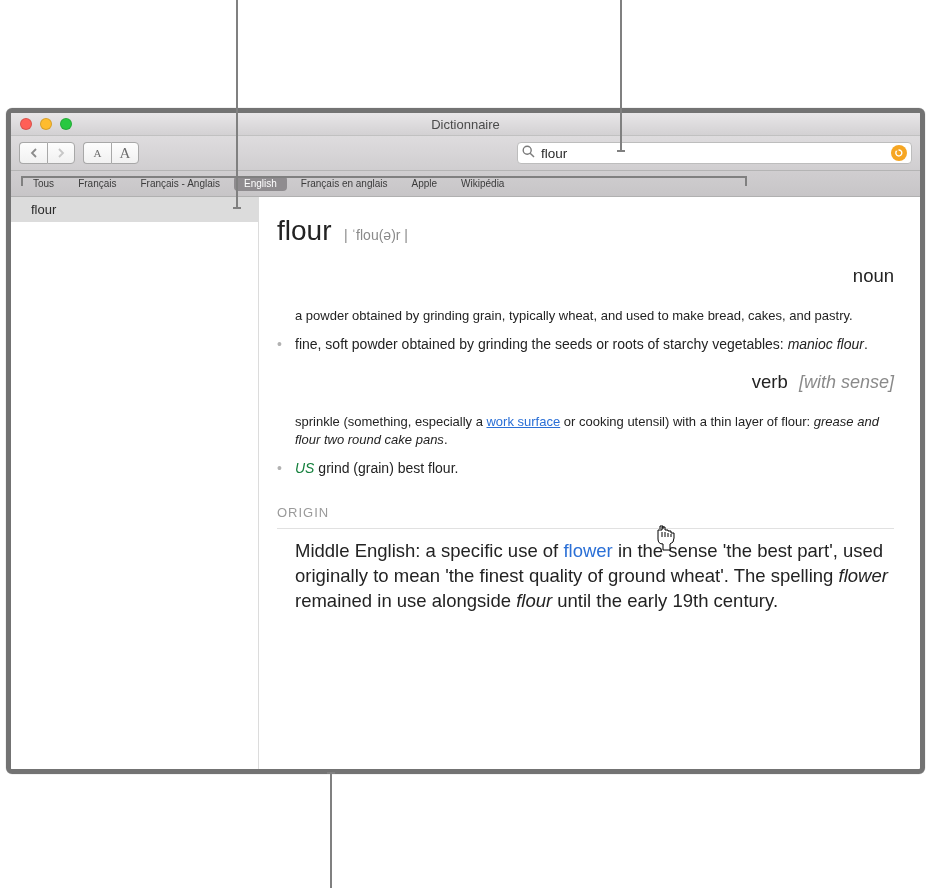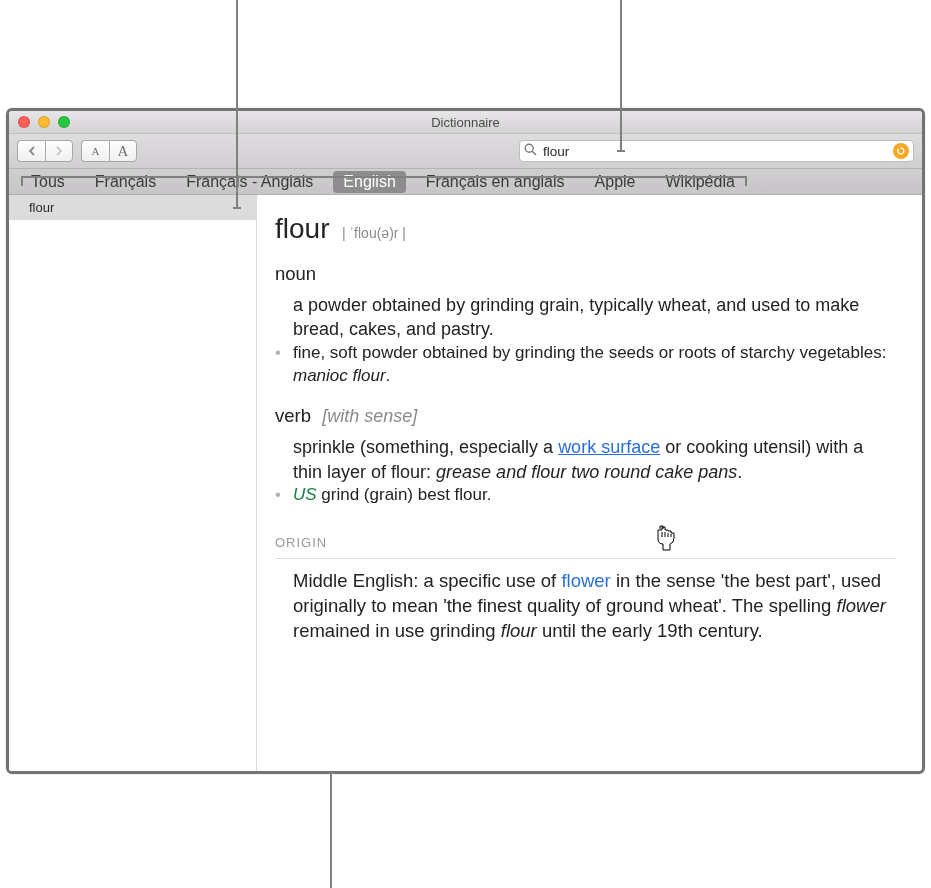--- a/index.html
+++ b/index.html
@@ -45,21 +45,21 @@
   }
 
 
   
   .win {
     position: absolute;
     left: 6px;
     top: 108px;
     width: 919px;
     height: 666px;
-    border: 3px solid #737373;
+    border: 5px solid #737373;
     border-radius: 6px;
     overflow: hidden;
     box-shadow: 0 0 0 0.5px rgba(0,0,0,0.1);
     background: #fff;
   }
 
   .titlebar {
     height: 23px;
     background: linear-gradient(#e8e6e8, #d3d1d3);
     border-bottom: 1px solid #c1c1c1;
@@ -149,22 +149,22 @@
   }
   .snapback svg { width: 10px; height: 10px; }
 
   .sourcebar {
     height: 26px;
     background: linear-gradient(#d0ced0, #c7c5c7);
     border-bottom: 1px solid #b0b0b0;
     display: flex;
     align-items: center;
     padding: 0 12px;
-    gap: 10px;
-    font-size: 16px;
+    gap: 4px;
+    font-size: 10px;
     color: #3b3b3b;
   }
   .srcitem {
     padding: 2px 10px;
     border-radius: 4px;
     cursor: default;
   }
   .srcitem.selected {
     background: #8f8c8f;
     color: #fff;
@@ -199,36 +199,38 @@
   }
   .pron {
     font-size: 14px;
     color: #8a8a8a;
     margin-left: 8px;
   }
   .pos {
     font-size: 18.5px;
     color: #222;
     margin-top: 18px;
+    text-align: right;
   }
   .posnote {
     font-style: italic;
     color: #8a8a8a;
     font-size: 18px;
     margin-left: 6px;
   }
   .defblock {
-    margin-top: 8px;
+    margin-top: 20px;
     padding-left: 18px;
-    font-size: 18px;
+    font-size: 13px;
     line-height: 1.35;
   }
   .subdef {
+    margin-top: 10px;
     padding-left: 18px;
-    font-size: 17px;
+    font-size: 14px;
     line-height: 1.35;
     position: relative;
     color: #232323;
   }
   .subdef::before {
     content: '•';
     position: absolute;
     left: 0px;
     color: #b2b2b2;
   }
@@ -347,21 +349,21 @@
       </div>
       <div class="defblock">
         <span>sprinkle (something, especially a </span><span class="linkblue">work surface</span><span> or cooking utensil) with a thin layer of flour: </span><span class="ital">grease and flour two round cake pans</span><span>.</span>
       </div>
       <div class="subdef">
         <span class="usage">US</span><span> grind (grain) best flour.</span>
       </div>
 
       <div class="sectionlabel">ORIGIN</div>
       <div class="originbody">
-        <span>Middle English: a specific use of </span><span class="linkblue2">flower</span><span> in the sense 'the best part', used originally to mean 'the finest quality of ground wheat'. The spelling </span><span class="ital">flower</span><span> remained in use grinding </span><span class="ital">flour</span><span> until the early 19th century.</span>
+        <span>Middle English: a specific use of </span><span class="linkblue2">flower</span><span> in the sense 'the best part', used originally to mean 'the finest quality of ground wheat'. The spelling </span><span class="ital">flower</span><span> remained in use alongside </span><span class="ital">flour</span><span> until the early 19th century.</span>
       </div>
     </div>
   </div>
 </div>
 
 <div class="cursor">
   <svg viewBox="0 0 22 26">
     <path d="M6 4 L6 1 L9 1 L9 4 M4 5 L4 14 Q4 19 9 19 L9 25 L16 25 L16 19 Q20 18 20 13 L20 8 L17 8 L17 6 L14 6 L14 5 L11 5 L11 2 L8 2 L8 5 Z" fill="#fff" stroke="#000" stroke-width="1"></path>
     <line x1="8" y1="7" x2="8" y2="12" stroke="#000"></line>
     <line x1="11" y1="7" x2="11" y2="12" stroke="#000"></line>

